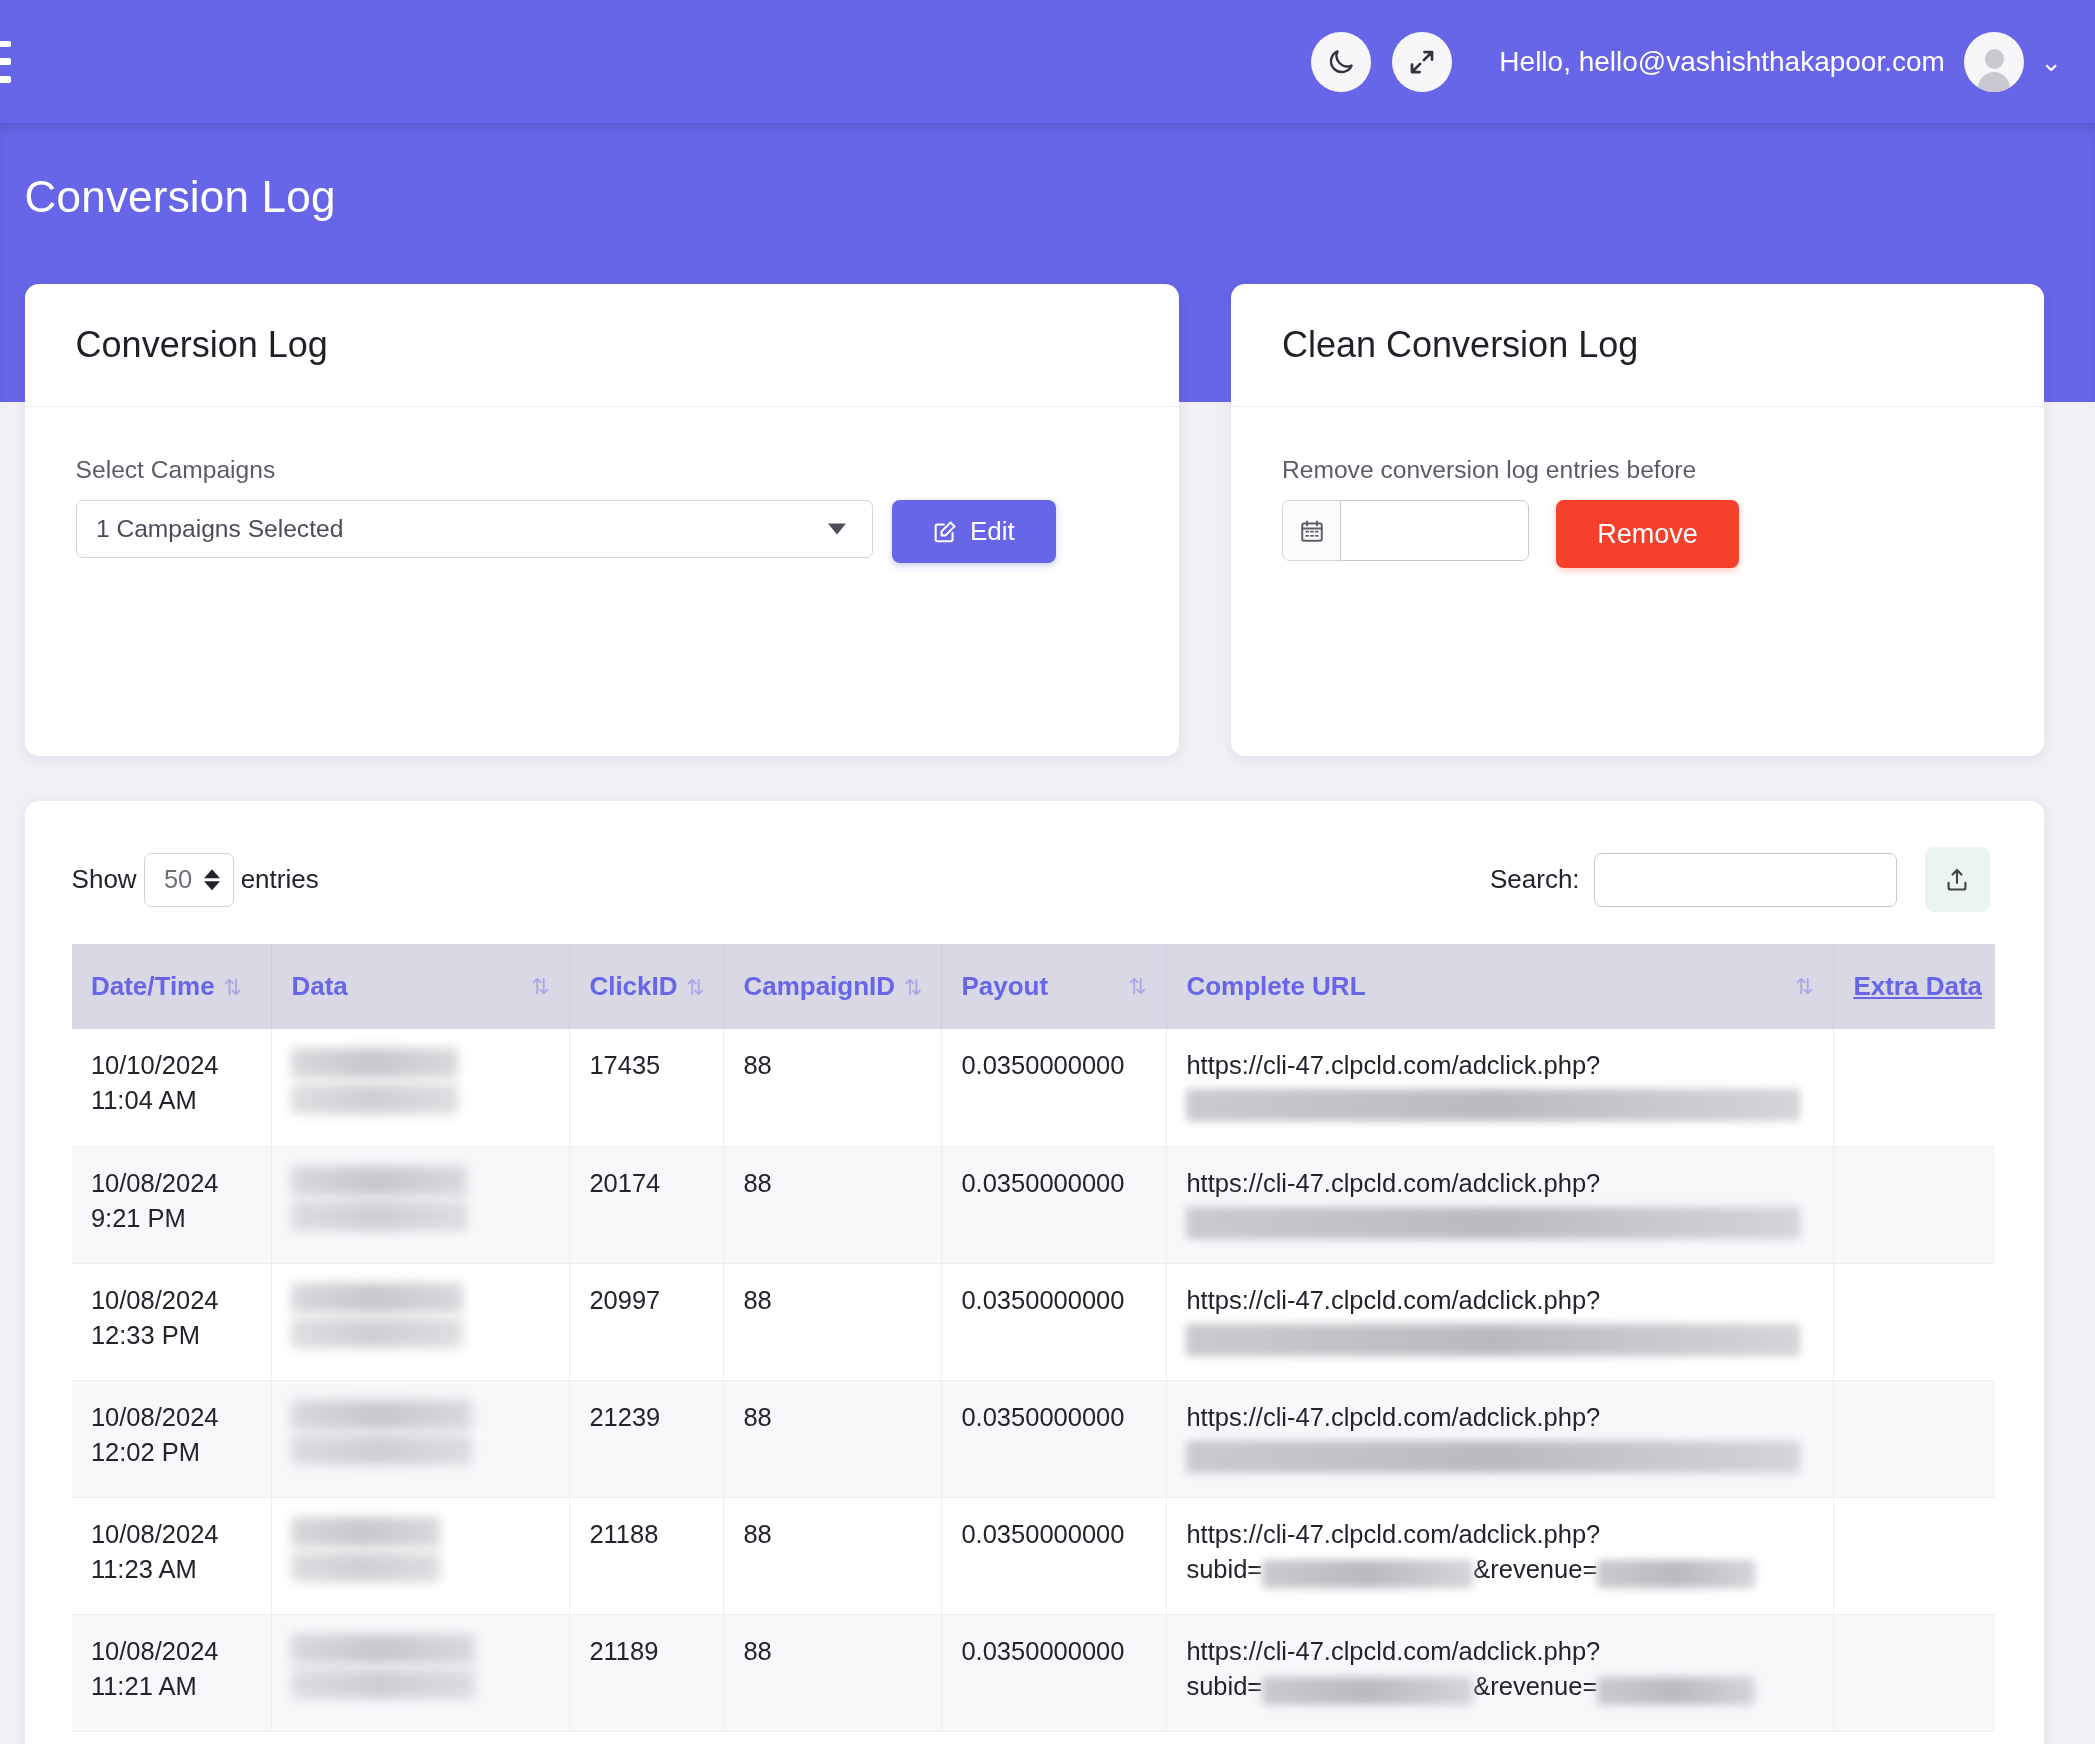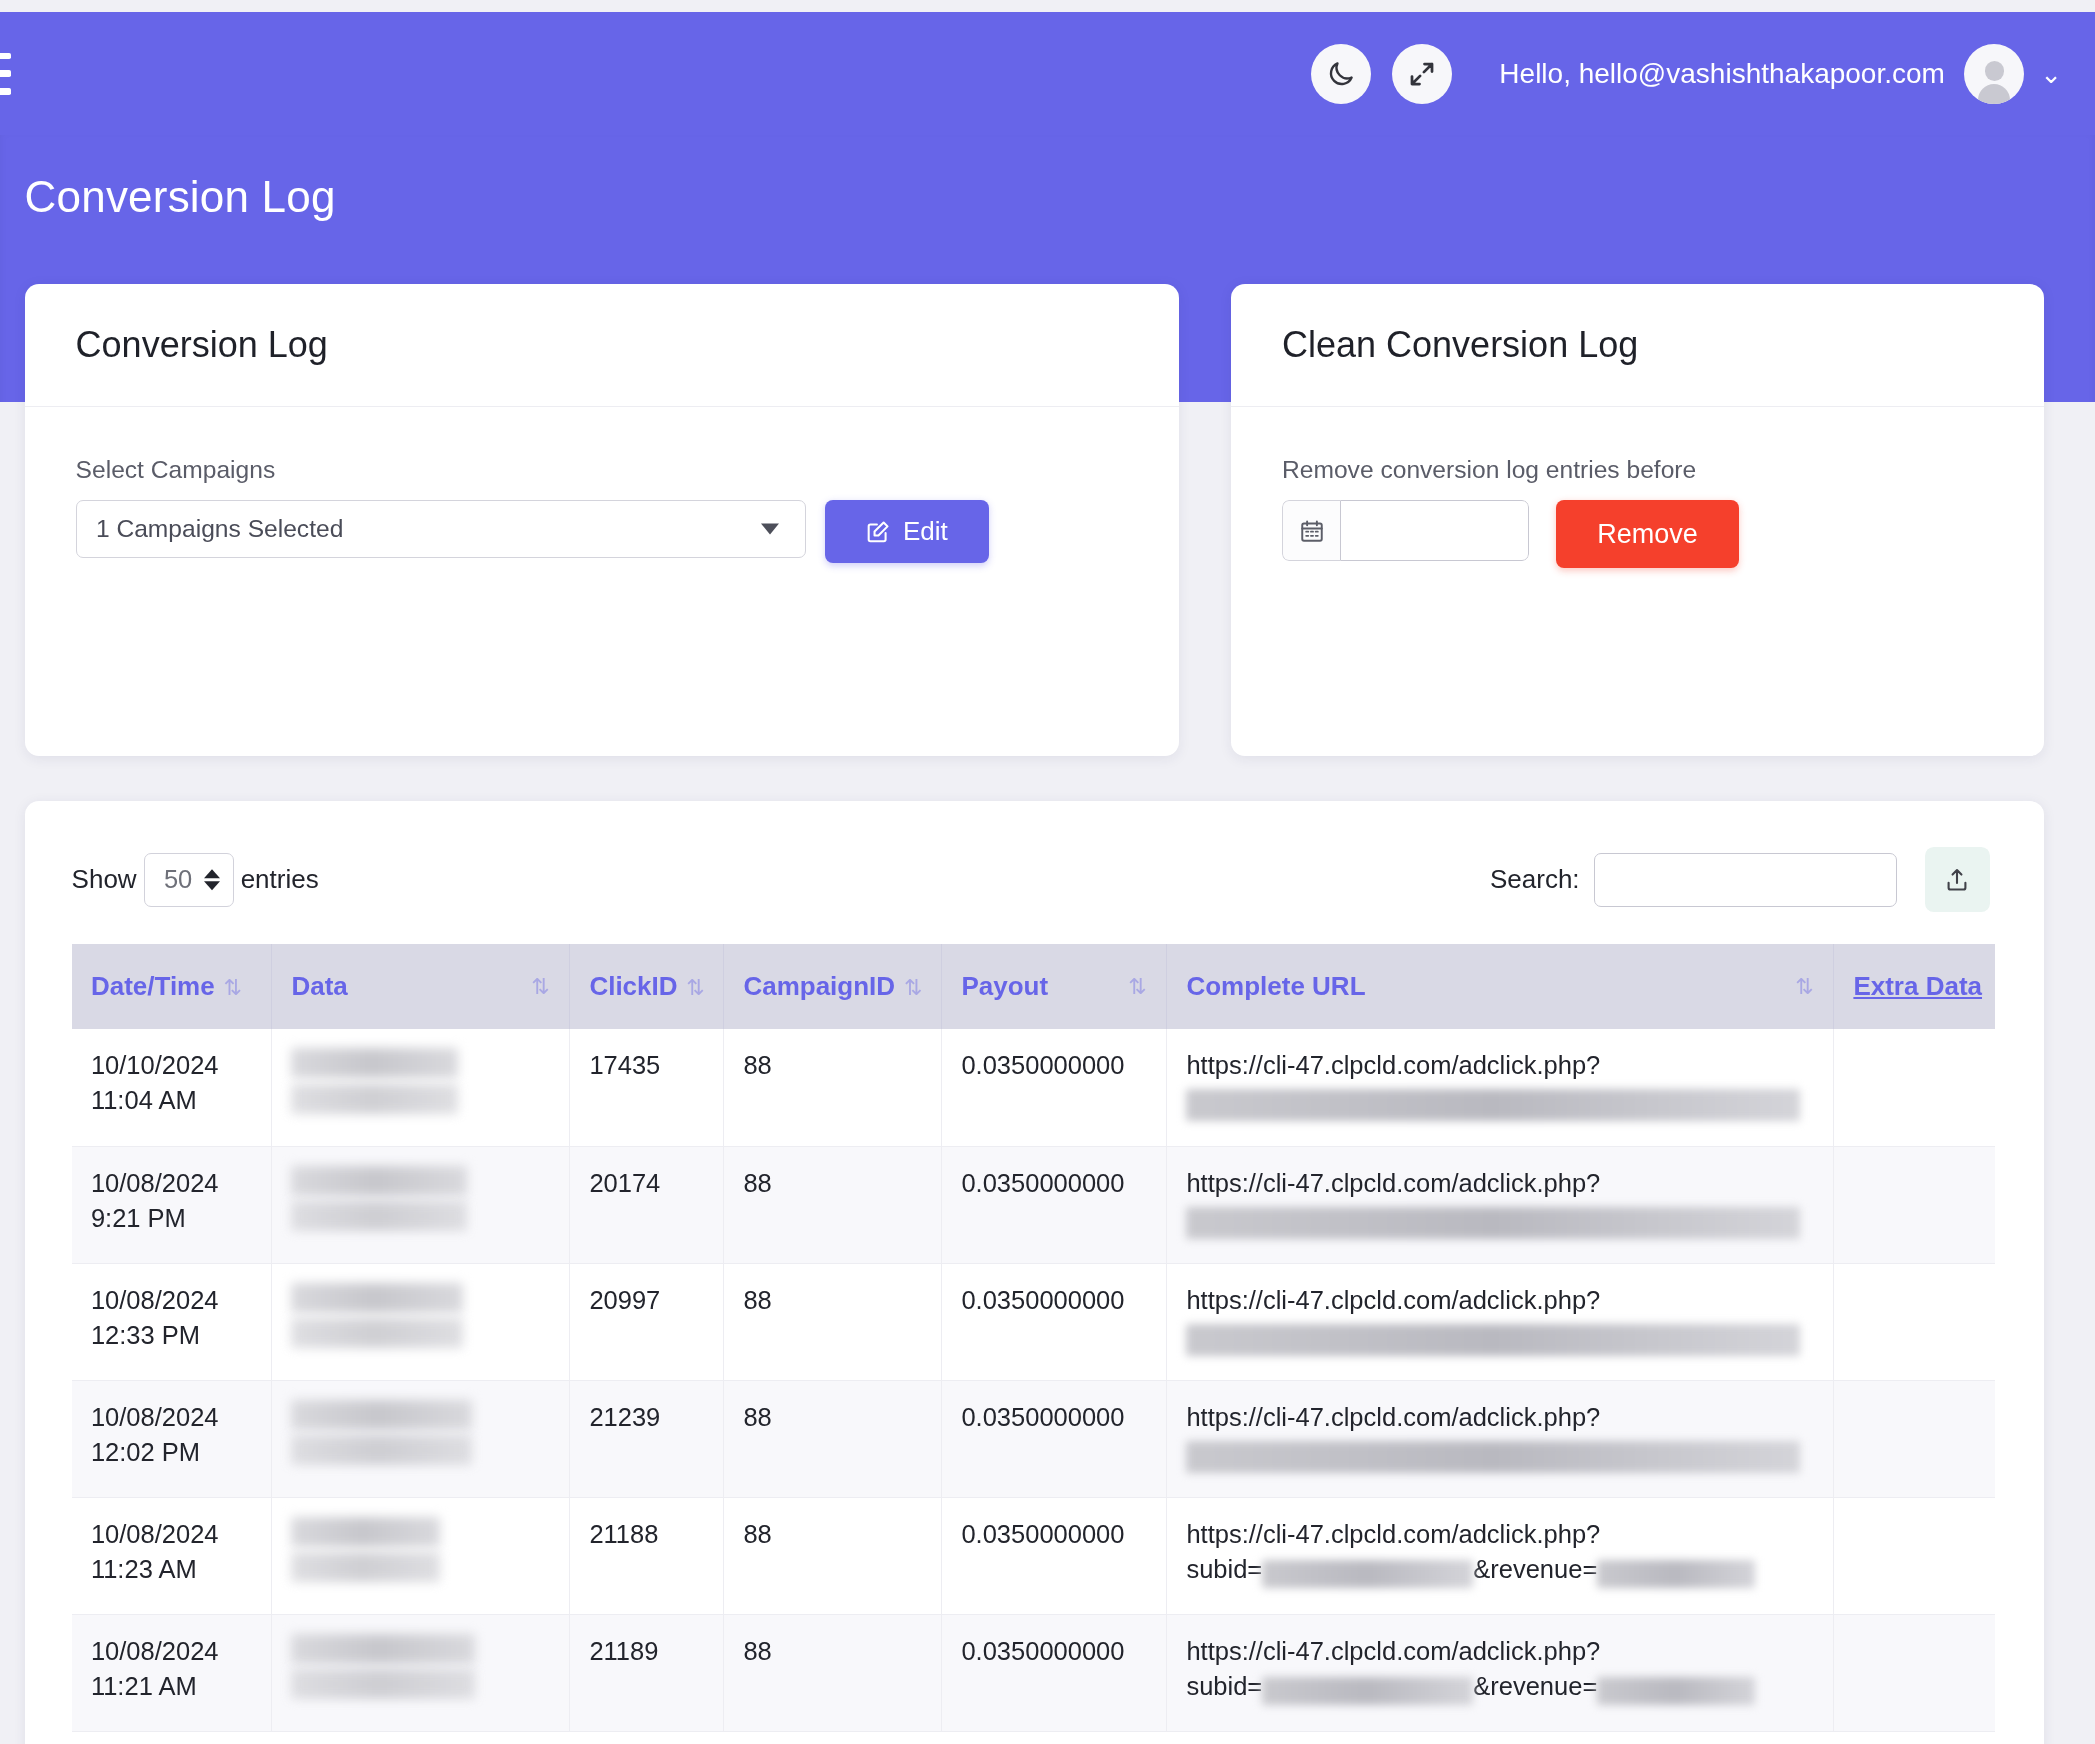--- a/index.html
+++ b/index.html
@@ -7,21 +7,21 @@
     width: 2095px;
     height: 1744px;
     overflow: hidden;
     font-family: "Liberation Sans", sans-serif;
     background: #F0F0F5;
   }
 
   
   #topbar {
     position: absolute;
-    left: 0; top: 12px;
+    left: 0; top: 0;
     width: 2095px; height: 123px;
     background: #6765E8;
     display: flex;
     align-items: center;
     justify-content: flex-end;
     padding-right: 33px;
     z-index: 5;
   }
   #hamburger {
     position: absolute;
@@ -103,21 +103,21 @@
   .card-body { padding: 49px 51px 0 51px; }
 
   .field-label {
     font-size: 24.6px; color: #5A5C68; margin-bottom: 16px;
   }
 
   
   #select-row { display: flex; align-items: flex-start; }
   #campaign-select {
     position: relative;
-    width: 730px; height: 58px;
+    width: 797px; height: 58px;
     border: 0.9px solid #D4D4DC;
     border-radius: 7px;
     display: flex; align-items: center;
     padding: 0 19.3px;
     background: #ffffff;
     cursor: pointer;
   }
   #campaign-select .sel-text { font-size: 24.6px; color: #4A4C58; }
   #campaign-select .sel-caret {
     position: absolute; right: 26px; top: 50%;

